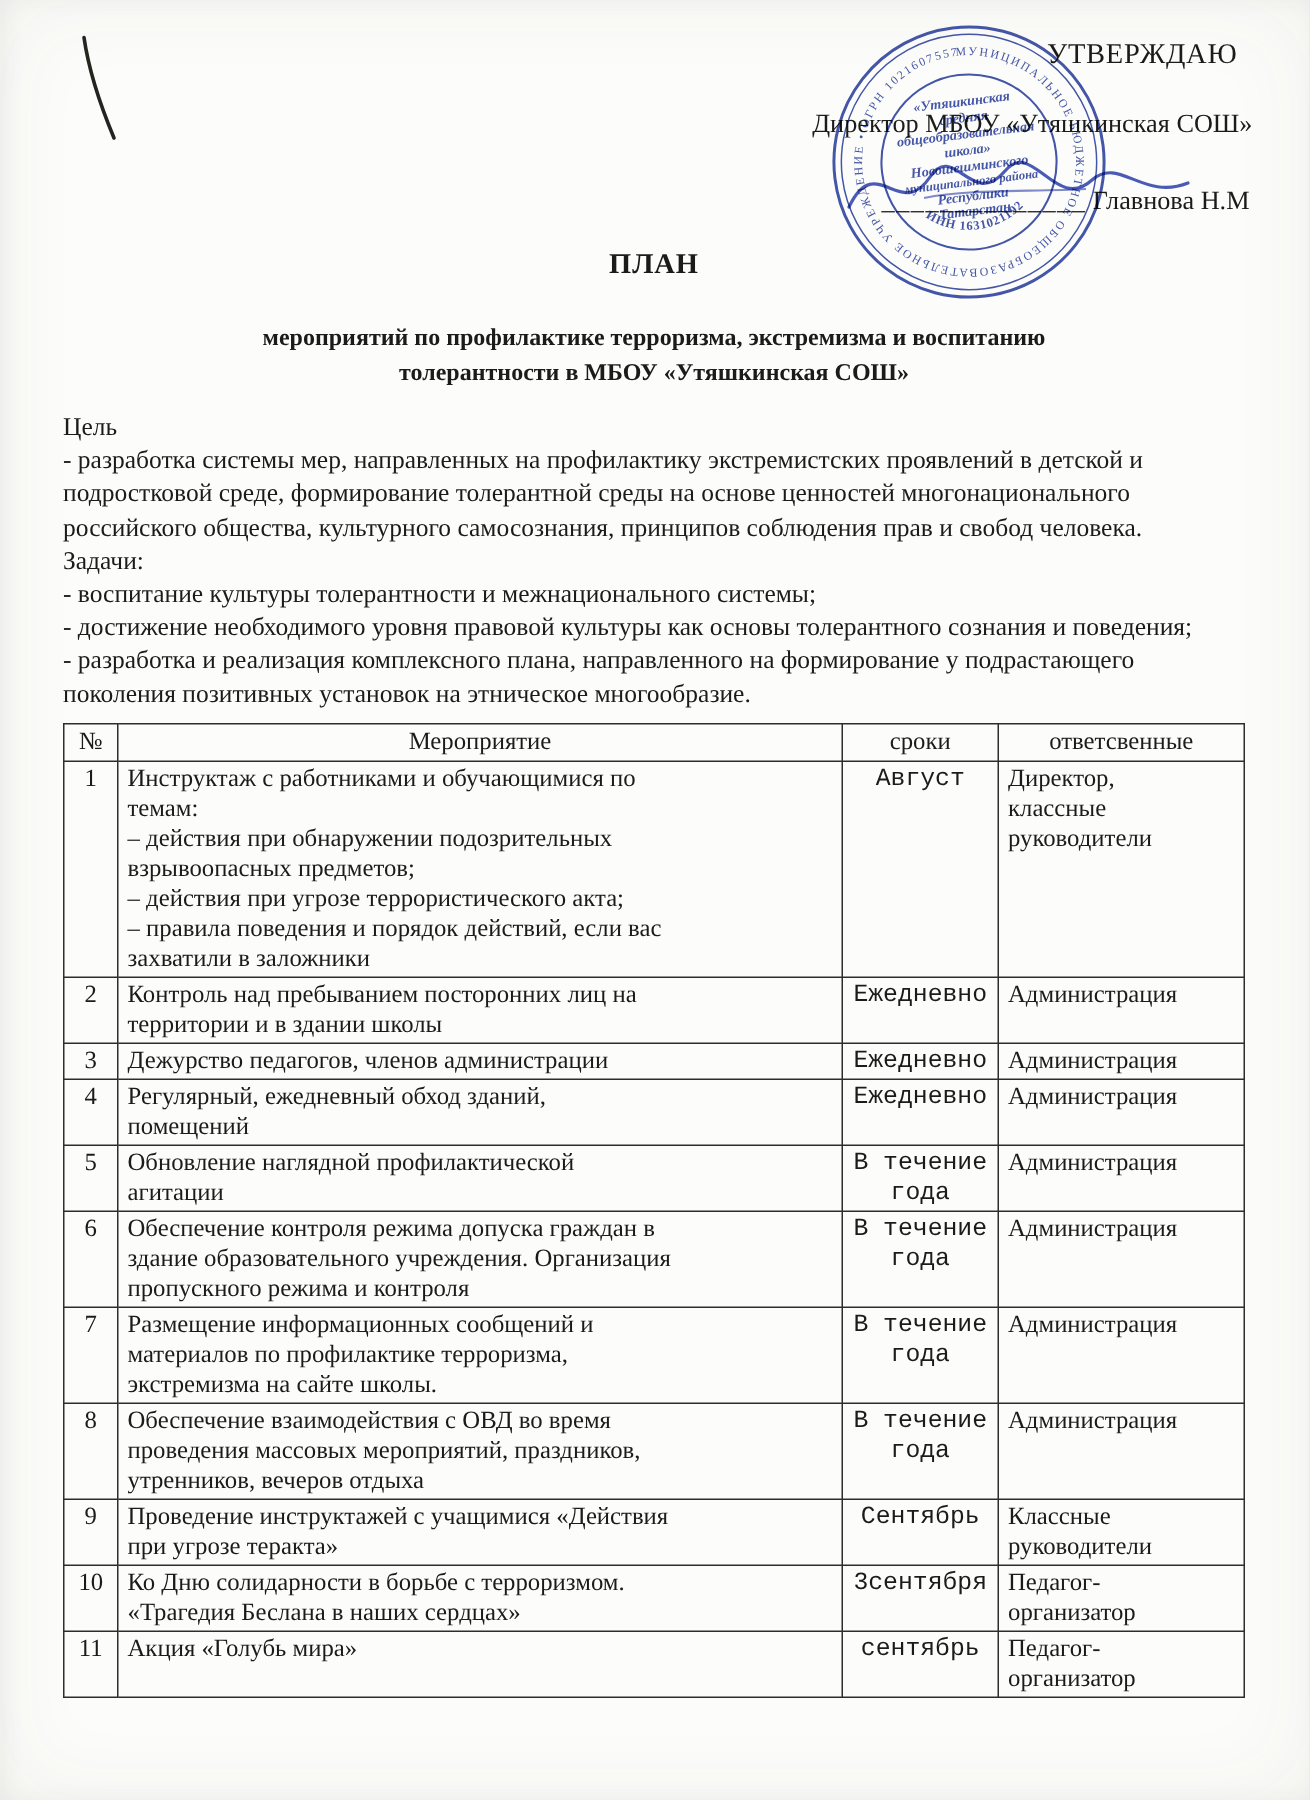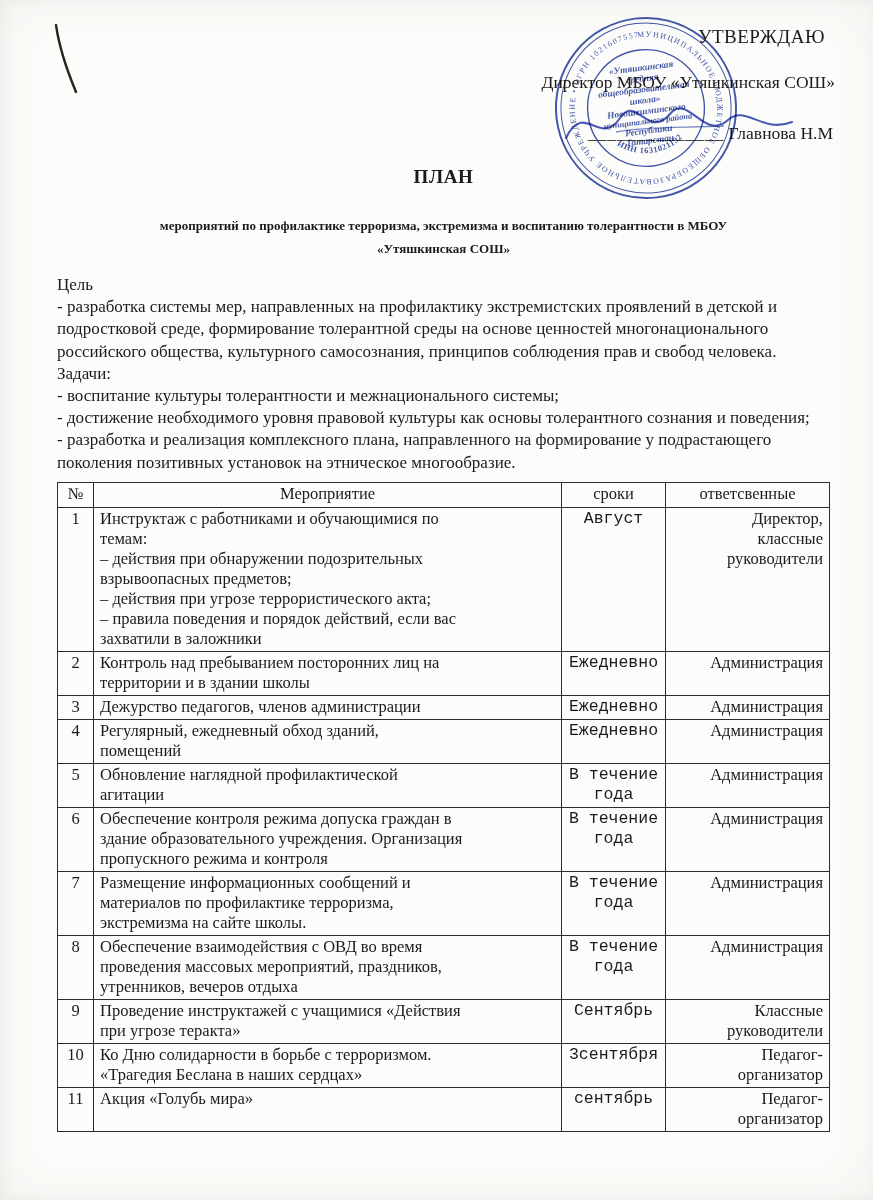--- a/index.html
+++ b/index.html
@@ -2,21 +2,21 @@
 <html><head>
 <meta charset="utf-8">
 <style>
   html,body { margin:0; padding:0; background:#e8e8e6; }
   .page {
     position:relative; width:873px; height:1200px; margin:0 auto;
     background:#fcfcfa; overflow:hidden; color:#1b1b1b;
     font-family:"Liberation Serif", serif;
     box-shadow: inset 0 0 60px rgba(60,60,50,0.06), inset 4px 0 14px rgba(60,60,50,0.05);
   }
-  .content { padding:166px 43px 0 57px; }
+  .content { padding:166px 43px 0 42px; }
 
   
   .approval {
     position:absolute; top:26px; right:38px; width:460px;
     text-align:right; font-size:17.5px; z-index:1;
   }
   .approve-label { font-size:19px; letter-spacing:0.5px; padding-right:10px; }
   .director-line { margin-top:24px; padding-right:0; }
   .signature-line { margin-top:30px; padding-right:2px; white-space:nowrap; }
   .signature-line .underscores { letter-spacing:1px; }
@@ -28,41 +28,41 @@
   }
   .stamp text { font-family:"Liberation Serif", serif; }
   .signature-svg { position:absolute; left:556px; top:82px; z-index:3; mix-blend-mode:multiply; }
 
   
   .corner-mark { position:absolute; left:50px; top:22px; z-index:1; }
 
   
   .title { text-align:center; font-weight:bold; font-size:19px; letter-spacing:0.6px; }
   .subtitle {
-    text-align:center; font-weight:bold; font-size:13px; line-height:23px;
+    text-align:center; font-weight:bold; font-size:16px; line-height:23px;
     margin:26px auto 0; max-width:620px;
   }
   .bodytext { margin-top:14px; font-size:17px; line-height:22.2px; }
   .bodytext p { margin:0; }
   .task-line { margin:0; }
 
   
   table.plan-table { border-collapse:collapse; width:100%; margin-top:8px; table-layout:fixed; }
   .plan-table th, .plan-table td {
     border:1px solid #2e2d2b; font-size:16.5px; line-height:20px;
     padding:1px 6px 2px; vertical-align:top; font-weight:normal;
   }
   .plan-table th { text-align:center; padding:1px 2px 3px; }
   .col-num  { width:36px; }
   .col-period { width:104px; }
   .col-resp { width:164px; }
   td.cell-num { text-align:center; }
   td.cell-activity { white-space:pre-line;margin-left:36px; }
   td.cell-period { text-align:center; white-space:pre-line;font-family:Liberation Mono, monospace; }
-  td.cell-resp { text-align:right; white-space:pre-line; }
+  td.cell-resp { text-align:left; white-space:pre-line; }
 </style>
 </head>
 <body>
 
 <div class="page">
 
   <svg class="corner-mark" width="34" height="76" viewBox="0 0 34 76">
     <path d="M6,3 C9,24 16,46 26,70" stroke="#26241f" stroke-width="2.4" fill="none" stroke-linecap="round"></path>
   </svg>
 

